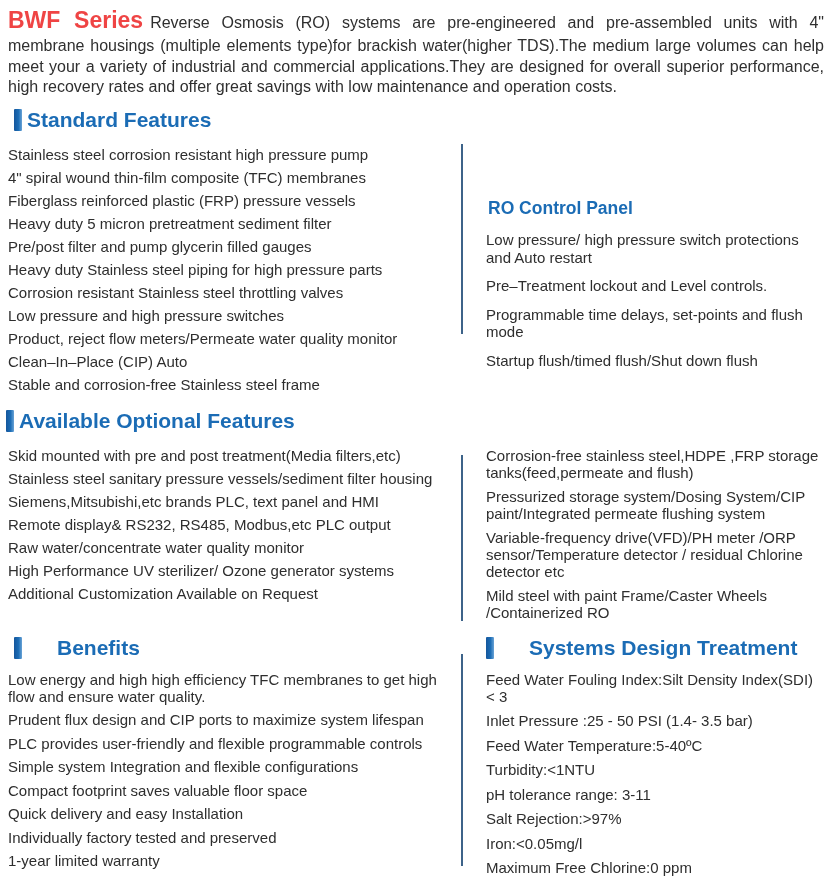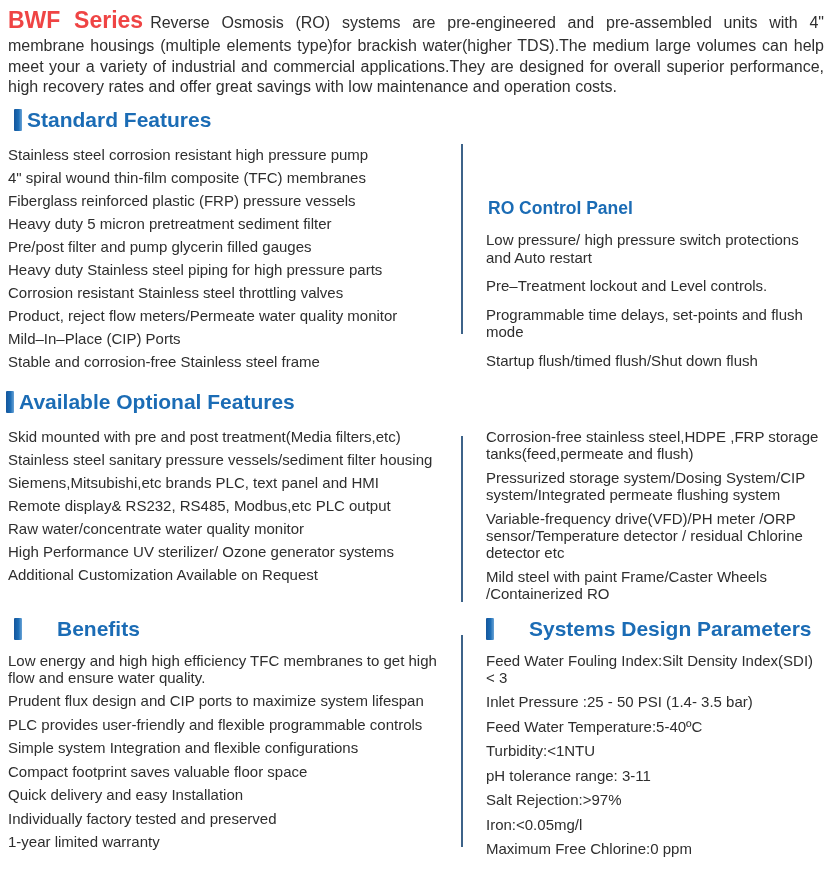--- a/index.html
+++ b/index.html
@@ -54,22 +54,23 @@
         <span>Standard Features</span>
       </h2>
       <ul class="feat-list">
           <li>Stainless steel corrosion resistant high pressure pump</li>
           <li>4" spiral wound thin-film composite (TFC) membranes</li>
           <li>Fiberglass reinforced plastic (FRP) pressure vessels</li>
           <li>Heavy duty 5 micron pretreatment sediment filter</li>
           <li>Pre/post filter and pump glycerin filled gauges</li>
           <li>Heavy duty Stainless steel piping for high pressure parts</li>
           <li>Corrosion resistant Stainless steel throttling valves</li>
+          <li>Low pressure and high pressure switches</li>
           <li>Product, reject flow meters/Permeate water quality monitor</li>
-          <li>Mild–In–Place (CIP) Ports</li>
+          <li>Clean–In–Place (CIP) Auto</li>
           <li>Stable and corrosion-free Stainless steel frame</li>
         </ul>
     </div>
     <div class="vdiv vdiv1"></div>
     <div class="col-right">
       <h3 class="ro-h">RO Control Panel</h3>
       <ul class="feat-list ro-list">
           <li>Low pressure/ high pressure switch protections and Auto restart</li>
           <li>Pre–Treatment lockout and Level controls.</li>
           <li>Programmable time delays, set-points and flush mode</li>
@@ -91,21 +92,21 @@
             <li>Siemens,Mitsubishi,etc brands PLC, text panel and HMI</li>
             <li>Remote display&amp; RS232, RS485, Modbus,etc PLC output</li>
             <li>Raw water/concentrate water quality monitor</li>
             <li>High Performance UV sterilizer/ Ozone generator  systems</li>
             <li>Additional Customization Available on Request</li>
           </ul>
       </div>
       <div class="col-right">
         <ul class="feat-list opt-right">
             <li>Corrosion-free stainless steel,HDPE ,FRP storage tanks(feed,permeate and flush)</li>
-            <li>Pressurized storage system/Dosing System/CIP system/Integrated permeate flushing system</li>
+            <li>Pressurized storage system/Dosing System/CIP paint/Integrated permeate flushing system</li>
             <li>Variable-frequency drive(VFD)/PH meter /ORP sensor/Temperature detector / residual Chlorine detector etc</li>
             <li>Mild steel with paint Frame/Caster Wheels /Containerized RO</li>
           </ul>
       </div>
     </div>
     <div class="vdiv vdiv2"></div>
   </div>
 
   <div class="row row3">
     <div class="col-left">
@@ -121,21 +122,21 @@
           <li>Compact footprint saves valuable floor space</li>
           <li>Quick delivery and easy Installation</li>
           <li>Individually factory tested and preserved</li>
           <li>1-year limited warranty</li>
         </ul>
     </div>
     <div class="vdiv vdiv3"></div>
     <div class="col-right">
       <h2 class="sec-h" style="margin-left:0;">
         <span class="bar"></span>
-        <span>Systems Design Parameters</span>
+        <span>Systems Design Treatment</span>
       </h2>
       <ul class="feat-list params-list">
           <li>Feed Water Fouling Index:Silt Density Index(SDI) &lt; 3</li>
           <li>Inlet Pressure :25 - 50 PSI (1.4- 3.5 bar)</li>
           <li>Feed Water Temperature:5-40ºC</li>
           <li>Turbidity:&lt;1NTU</li>
           <li>pH tolerance range: 3-11</li>
           <li>Salt Rejection:&gt;97%</li>
           <li>Iron:&lt;0.05mg/l</li>
           <li>Maximum Free Chlorine:0 ppm</li>

